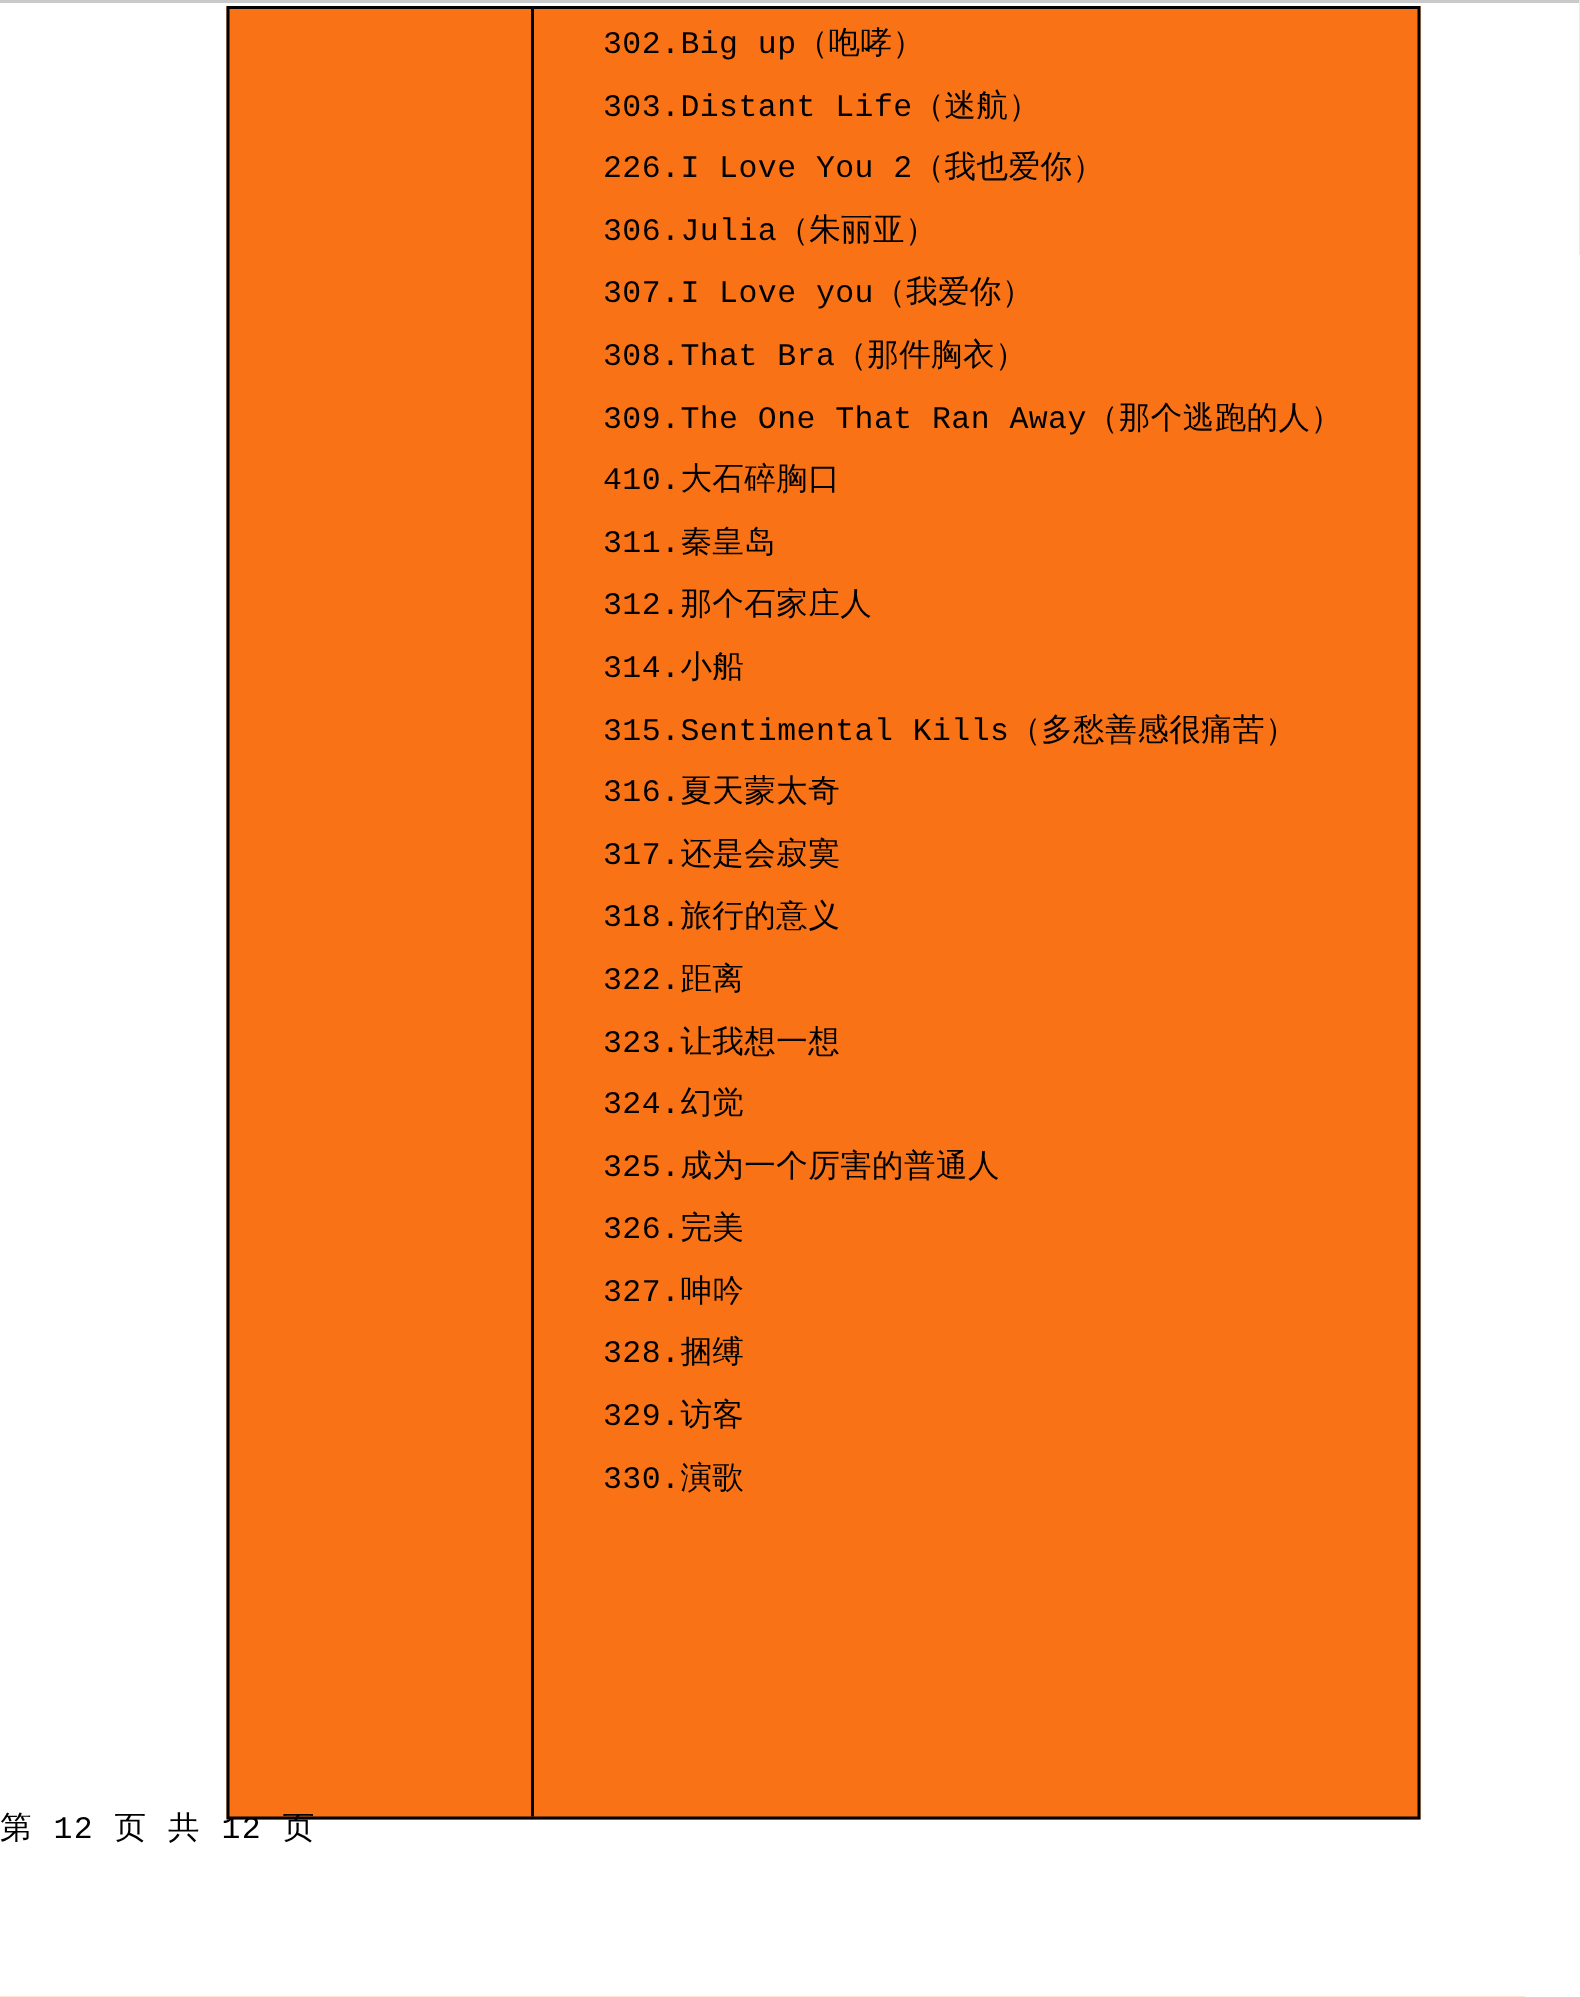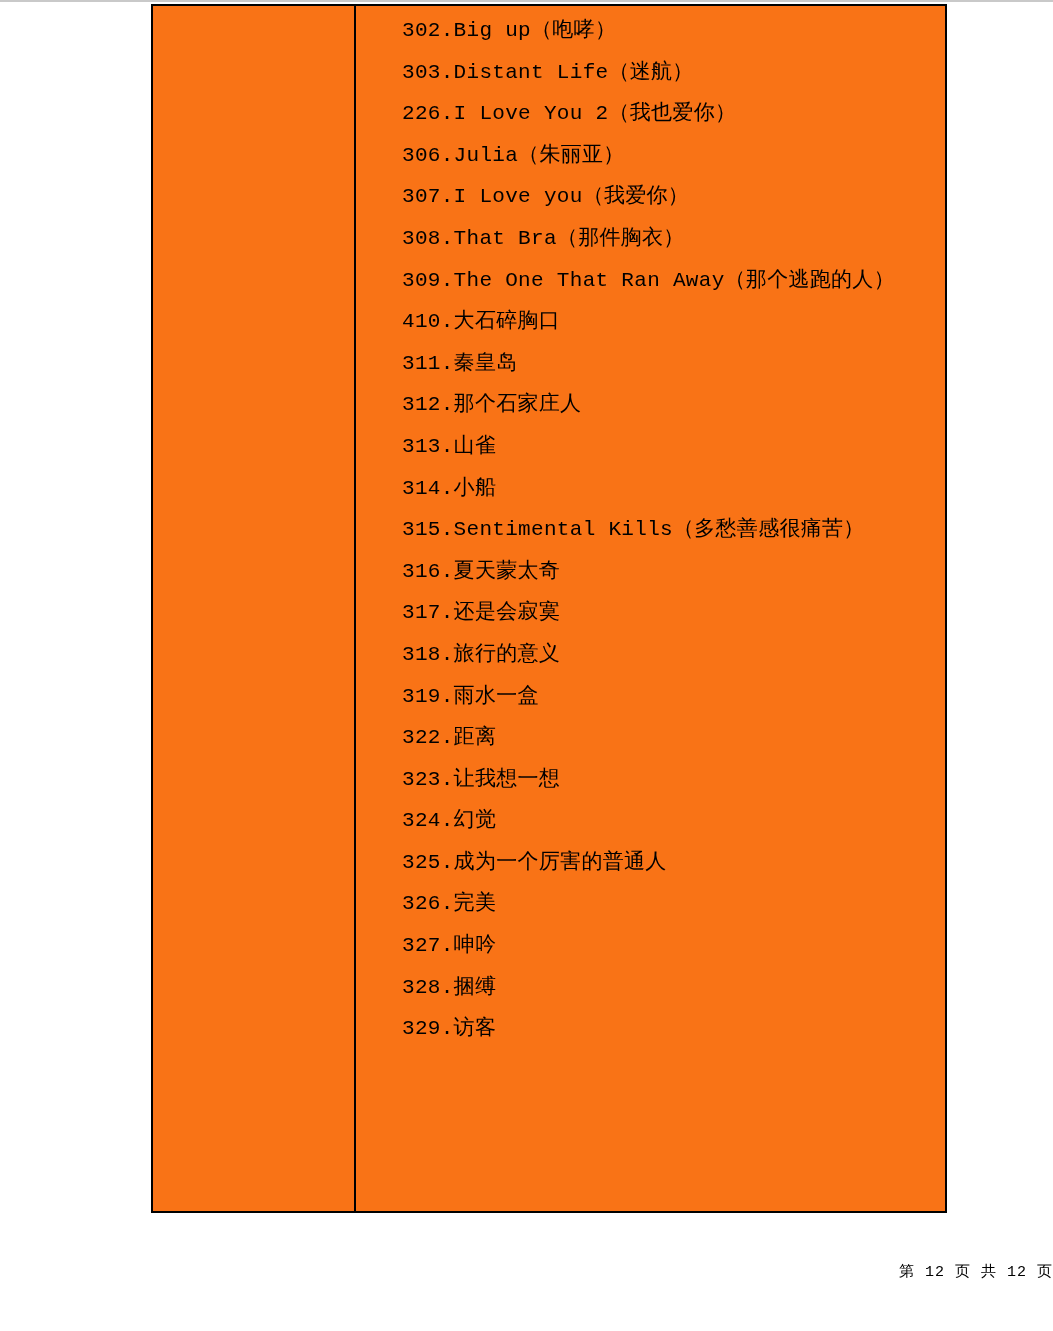--- a/index.html
+++ b/index.html
@@ -53,25 +53,25 @@
     padding: 0;
   }
   ul.song-list li {
     font-size: 21px;
     line-height: 41.6px;
     white-space: pre;
     letter-spacing: 0.3px;
   }
   .page-footer {
     position: absolute;
-    top: 1262px;
+    top: 1204px;
     left: 0;
     width: 100%;
-    text-align: right;
-    font-size: 15px;
+    text-align: left;
+    font-size: 21px;
     letter-spacing: 1px;
   }
 </style>
 </head>
 <body>
 
 <div class="page">
   <div class="top-strip"></div>
 
   <div class="doc-table">
@@ -93,52 +93,51 @@
           <li><span>308.</span><span>That Bra（那件胸衣）</span></li>
 
           <li><span>309.</span><span>The One That Ran Away（那个逃跑的人）</span></li>
 
           <li><span>410.</span><span>大石碎胸口</span></li>
 
           <li><span>311.</span><span>秦皇岛</span></li>
 
           <li><span>312.</span><span>那个石家庄人</span></li>
 
-          <li><span>313.</span><span>山雀</span></li>
 
           <li><span>314.</span><span>小船</span></li>
 
           <li><span>315.</span><span>Sentimental Kills（多愁善感很痛苦）</span></li>
 
           <li><span>316.</span><span>夏天蒙太奇</span></li>
 
           <li><span>317.</span><span>还是会寂寞</span></li>
 
           <li><span>318.</span><span>旅行的意义</span></li>
 
-          <li><span>319.</span><span>雨水一盒</span></li>
 
 
 
           <li><span>322.</span><span>距离</span></li>
 
           <li><span>323.</span><span>让我想一想</span></li>
 
           <li><span>324.</span><span>幻觉</span></li>
 
           <li><span>325.</span><span>成为一个厉害的普通人</span></li>
 
           <li><span>326.</span><span>完美</span></li>
 
           <li><span>327.</span><span>呻吟</span></li>
 
           <li><span>328.</span><span>捆缚</span></li>
 
           <li><span>329.</span><span>访客</span></li>
 
+          <li><span>330.</span><span>演歌</span></li>
         </ul>
     </div>
   </div>
 
   <div class="page-footer">
     <span>第 12 页 共 12 页</span>
   </div>
 </div>
 
 </body></html>

